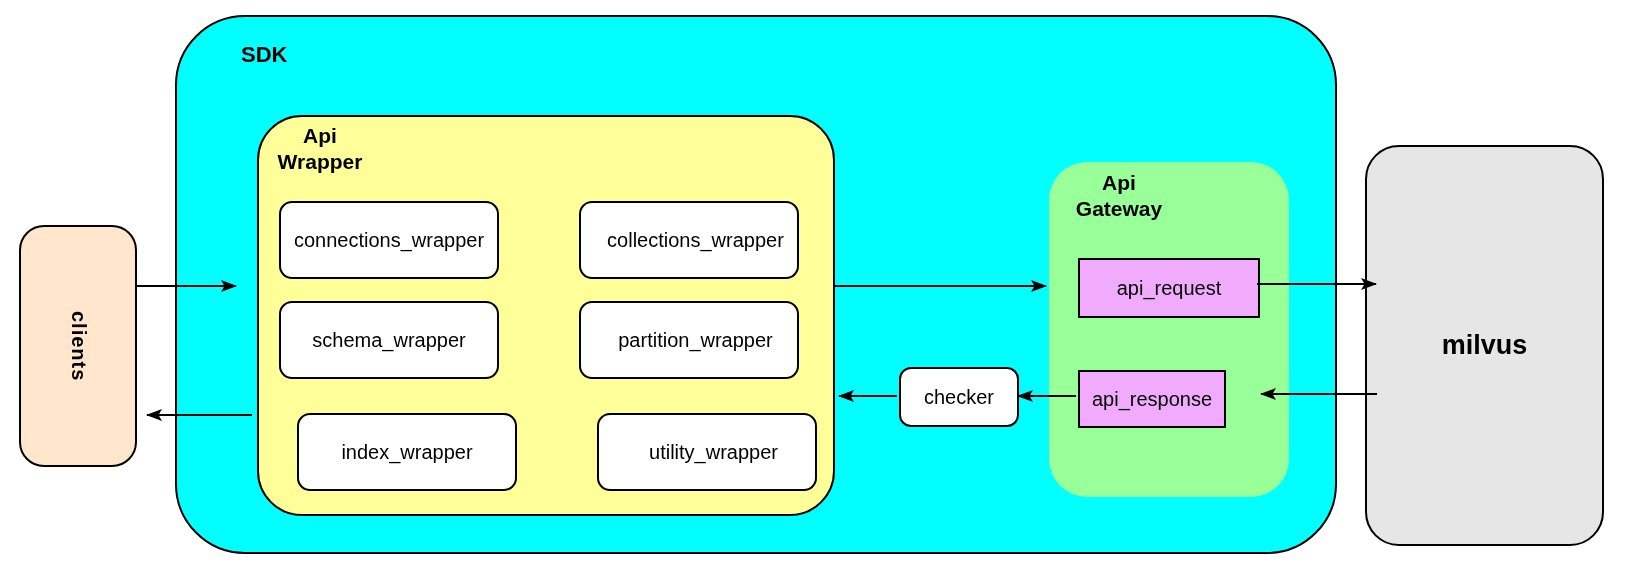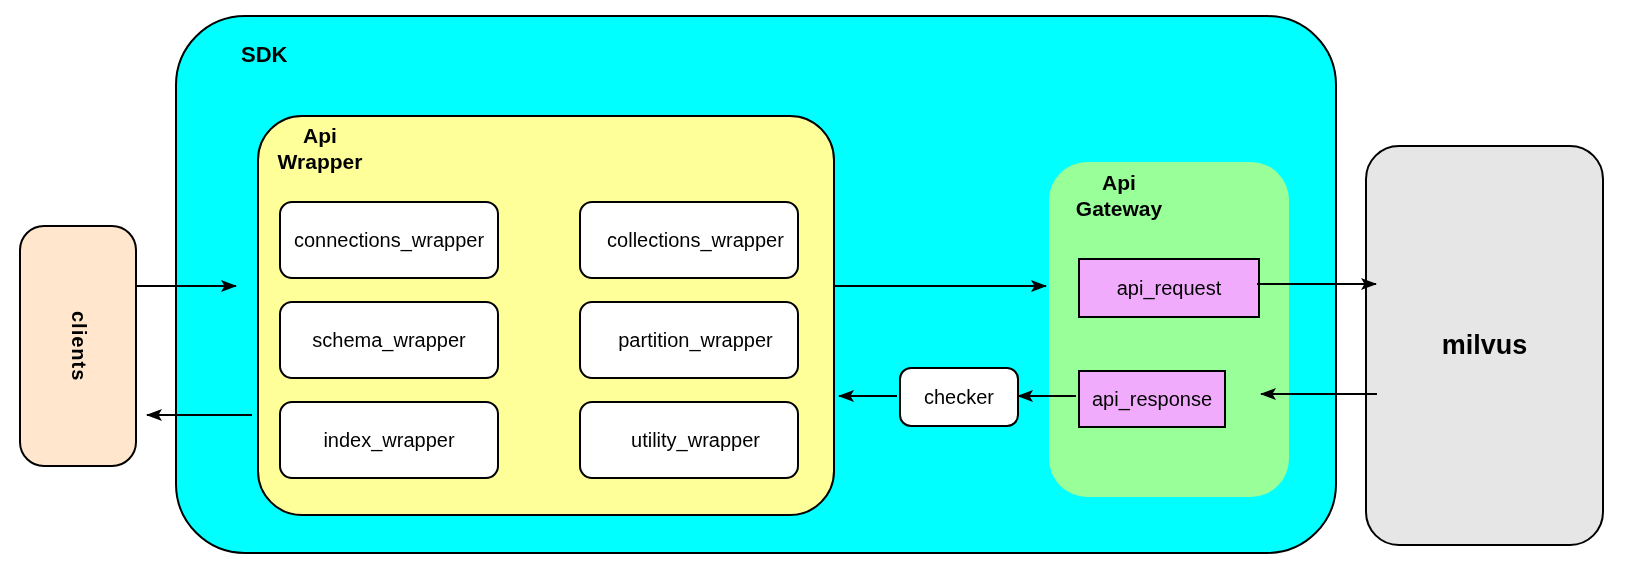--- a/index.html
+++ b/index.html
@@ -21,21 +21,21 @@
     text-align:center;
   }
   
   .sdk{left:175px;top:15px;width:1162px;height:539px;background:#00ffff;border-radius:70px;}
   .sdk-label{position:absolute;left:64px;top:25px;font-size:22px;font-weight:bold;}
   .clients{left:19px;top:225px;width:118px;height:242px;background:#ffe6cc;border-radius:25px;}
   .clients-label{writing-mode:vertical-rl;text-orientation:mixed;font-size:20px;font-weight:bold;letter-spacing:1px;}
   .api-wrapper{position:absolute;left:80px;top:98px;width:578px;height:401px;background:#ffff99;border:2px solid #000;border-radius:45px;box-sizing:border-box;}
   .api-wrapper-label{position:absolute;left:2px;top:6px;width:118px;text-align:center;font-size:21px;font-weight:bold;white-space:pre-line;line-height:1.25;}
   .wbox{position:absolute;box-sizing:border-box;width:220px;height:78px;background:#ffffff;border:2px solid #000;border-radius:13px;display:flex;align-items:center;justify-content:center;font-size:20px;}
-  .w-r1{top:84px;} .w-r2{top:184px;} .w-r3{top:284px;}
+  .w-r1{top:84px;} .w-r2{top:184px;} .w-r3{top:296px;margin-left:18px;}
   .w-c1{left:20px;} .w-c2{left:320px;padding-left:13px;}
   .checker{position:absolute;left:722px;top:350px;width:120px;height:60px;background:#ffffff;border:2px solid #000;border-radius:12px;display:flex;align-items:center;justify-content:center;font-size:20px;box-sizing:border-box;}
   .gateway{position:absolute;left:872px;top:145px;width:240px;height:335px;background:#99ff99;border:none;border-radius:38px;box-sizing:border-box;}
   .gateway-label{position:absolute;left:10px;top:8px;width:120px;text-align:center;font-size:21px;font-weight:bold;white-space:pre-line;line-height:1.25;}
   .apibox{position:absolute;box-sizing:border-box;background:#f0abfc;border:2px solid #000;border-radius:0;display:flex;align-items:center;justify-content:center;font-size:20px;}
   .api-request{left:29px;top:96px;width:182px;height:60px;}
   .api-response{left:29px;top:208px;width:148px;height:58px;}
   .milvus{left:1365px;top:145px;width:239px;height:401px;background:#e6e6e6;border-radius:34px;font-size:27px;font-weight:bold;}
   .edges{position:absolute;left:0;top:0;width:1634px;height:574px;pointer-events:none;}
 </style>

